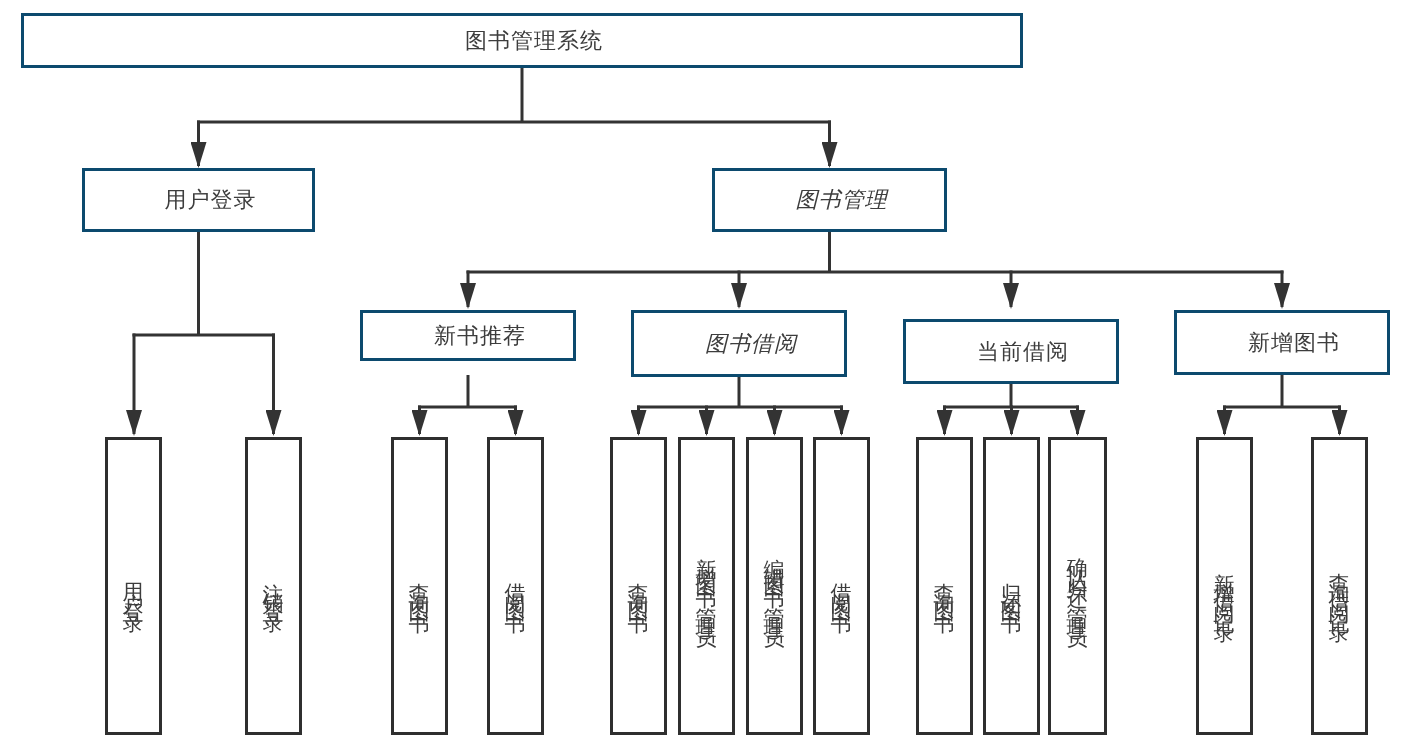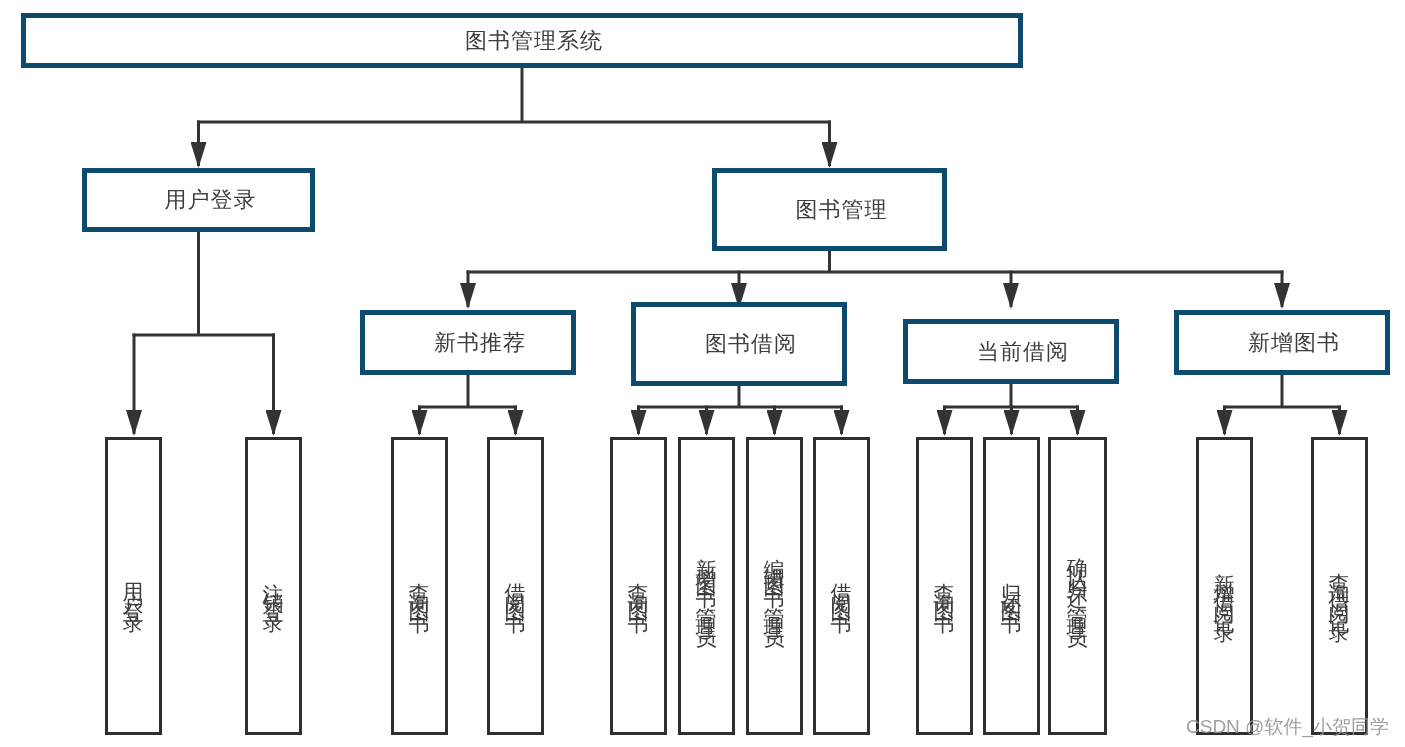--- a/index.html
+++ b/index.html
@@ -21,21 +21,21 @@
     width: 1405px;
     height: 747px;
   }
   .connector-svg line {
     stroke: #333333;
     stroke-width: 3;
   }
   .box {
     position: absolute;
     box-sizing: border-box;
-    border: 5px solid #0c4a6e;
+    border: 3px solid #0c4a6e;
     background: #ffffff;
     display: flex;
     align-items: center;
     justify-content: center;
     color: #3d3d3d;
     font-size: 22px;
     letter-spacing: 1px;
     text-align: center;
     padding-left: 24px;
   }
@@ -137,28 +137,28 @@
     </g>
   </svg>
 
   <div class="box" style="left:21px; top:13px; width:1002px; height:55px;">
     <span>图书管理系统</span>
   </div>
 
   <div class="box" style="left:82px; top:168px; width:233px; height:64px;">
     <span>用户登录</span>
   </div>
-  <div class="box" style="left:712px; top:168px; width:235px; height:83px;">
+  <div class="box" style="left:712px; top:168px; width:235px; height:64px;font-style:italic;">
     <span>图书管理</span>
   </div>
 
-  <div class="box" style="left:360px; top:310px; width:216px; height:65px;font-family:Liberation Serif, serif;">
+  <div class="box" style="left:360px; top:310px; width:216px; height:51px;font-family:Liberation Serif, serif;">
     <span>新书推荐</span>
   </div>
-  <div class="box" style="left:631px; top:302px; width:216px; height:84px;">
+  <div class="box" style="left:631px; top:310px; width:216px; height:67px;font-style:italic;">
     <span>图书借阅</span>
   </div>
   <div class="box" style="left:903px; top:310px; width:216px; height:65px;margin-top:9px;">
     <span>当前借阅</span>
   </div>
   <div class="box" style="left:1174px; top:310px; width:216px; height:65px;">
     <span>新增图书</span>
   </div>
 
   <div class="leaf" style="left:105px;">
@@ -198,15 +198,14 @@
     <span class="vtext">确认归还（管理员）</span>
   </div>
 
   <div class="leaf" style="left:1196px;">
     <span class="vtext">新增借阅记录</span>
   </div>
   <div class="leaf" style="left:1311px;">
     <span class="vtext">查询借阅记录</span>
   </div>
 
-  <div class="watermark">CSDN @软件_小贺同学</div>
 
 </div>
 
 </body></html>

